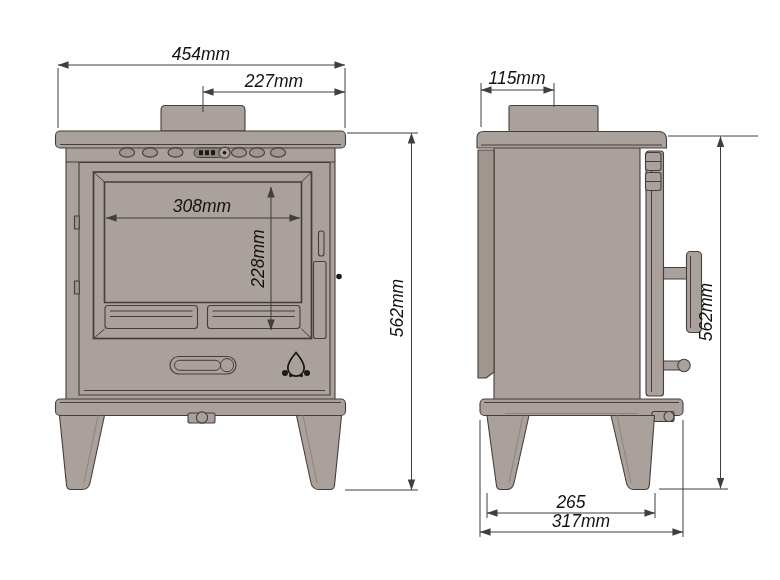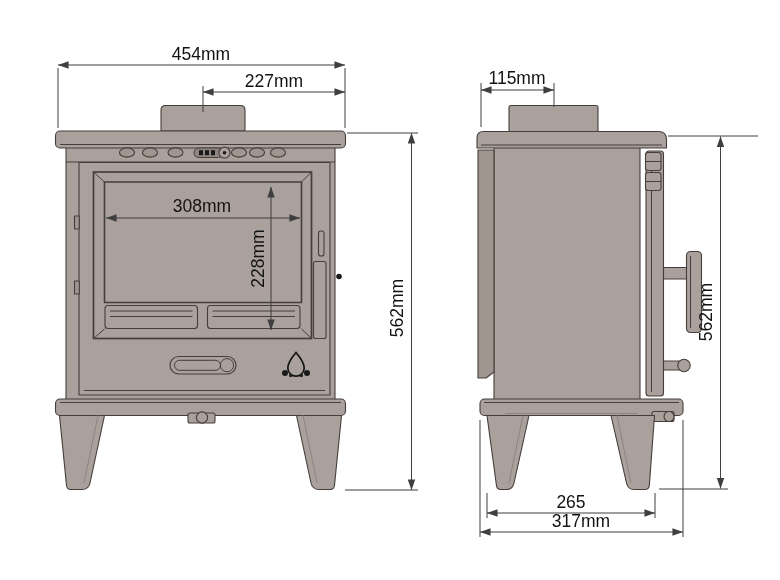--- a/index.html
+++ b/index.html
@@ -1,21 +1,21 @@
 <!DOCTYPE html>
 <html style="--c-body: #aaa09c; --c-shade: #a1968f; --c-outline: #453e3a; --c-dim: #3f3f3f; --c-text: #121212; --c-bg: #ffffff;"><head>
 <meta charset="utf-8">
 <style>
   :root{
     --c-body:#aaa09c; --c-shade:#a1968f; --c-outline:#453e3a;
     --c-dim:#3f3f3f; --c-text:#121212; --c-bg:#ffffff;
   }
   html,body{margin:0;padding:0;background:var(--c-bg);}
   .stage{position:relative;width:780px;height:580px;background:var(--c-bg);overflow:hidden;
-         font-family:"Liberation Sans",sans-serif;}
+         font-family:"Liberation Sans",sans-serif;font-style:italic;}
   svg{display:block;}
   .part{fill:var(--c-body);stroke:var(--c-outline);stroke-width:1.1;stroke-linejoin:round;}
   .part-shade{fill:var(--c-shade);stroke:var(--c-outline);stroke-width:1.1;stroke-linejoin:round;}
   .part-dark{fill:#8f8682;stroke:var(--c-outline);stroke-width:1;}
   .ln{stroke:var(--c-outline);fill:none;stroke-width:1;}
   .ln-th{stroke:var(--c-outline);fill:none;stroke-width:1.7;}
   .hole{fill:#1a1a1a;stroke:none;}
   .dim{stroke:var(--c-dim);fill:none;stroke-width:1;}
   .dimtxt{font-family:"Liberation Sans",sans-serif;font-size:17.5px;fill:var(--c-text);}
   .arrow{fill:var(--c-dim);}

